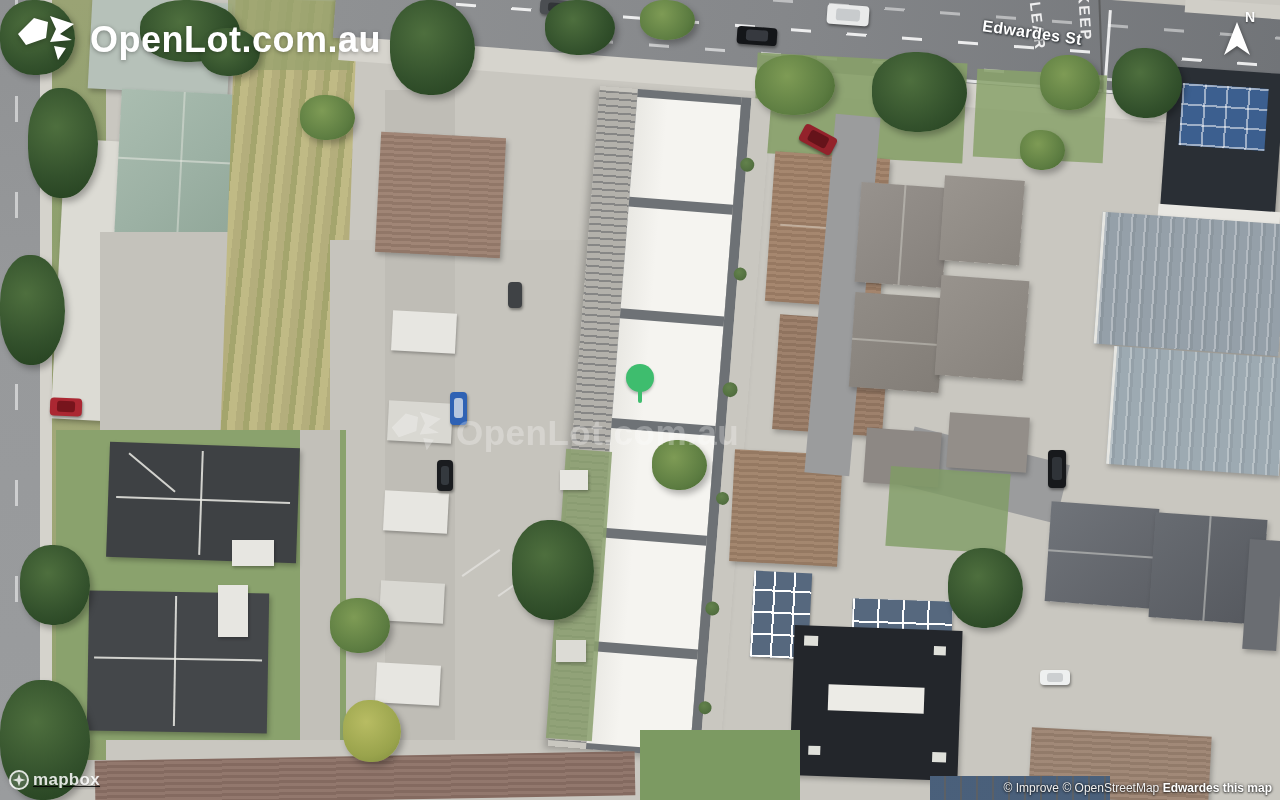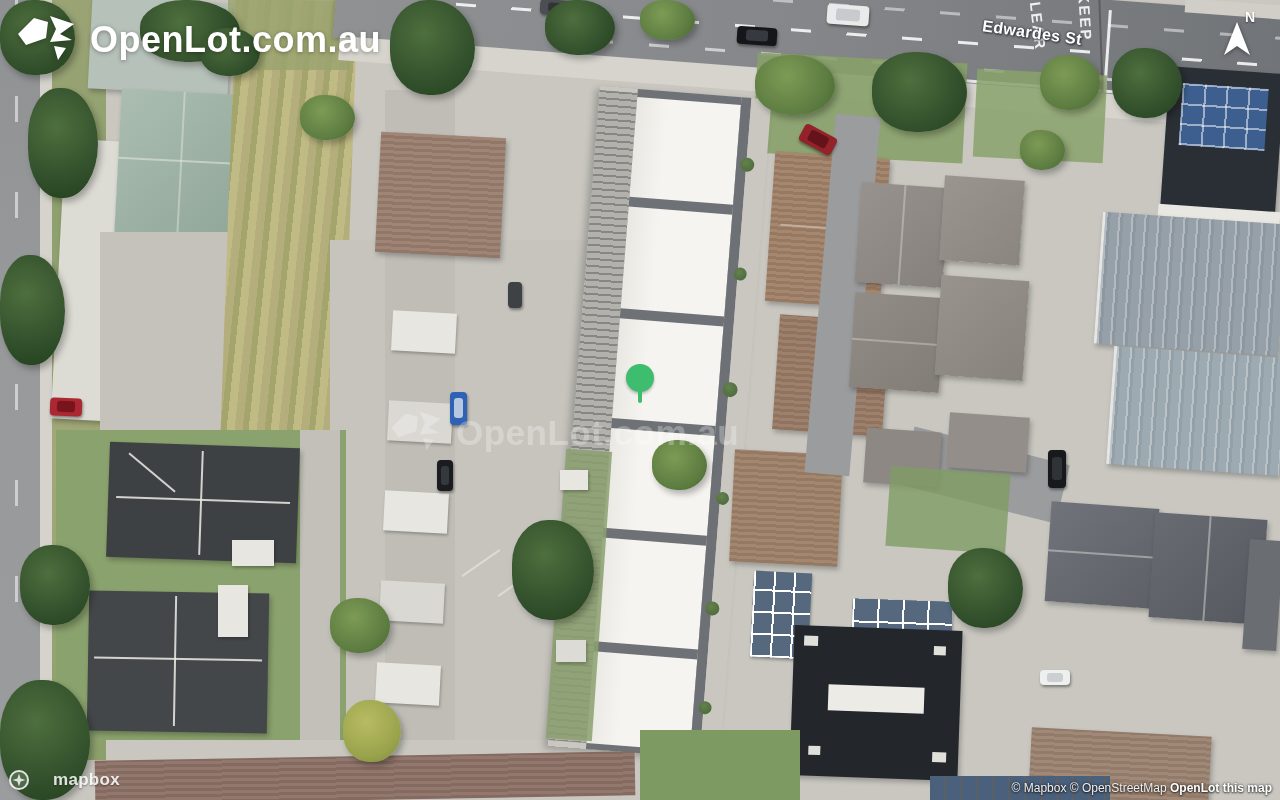--- a/index.html
+++ b/index.html
@@ -45,21 +45,21 @@
     text-shadow:0 1px 2px rgba(0,0,0,.5);
   }
   .banner{
     position:absolute;left:0;top:721px;width:1280px;height:54px;
     background:rgba(42,42,44,.42);display:flex;align-items:center;
   }
   .banner .title{
     padding-left:38px;color:#fff;font-size:28px;font-weight:500;letter-spacing:.3px;
     text-shadow:0 1px 2px rgba(0,0,0,.35);white-space:nowrap;
   }
-  .mapboxlogo{position:absolute;left:8px;top:769px;display:flex;align-items:center;gap:23px;opacity:.85;}
+  .mapboxlogo{position:absolute;left:8px;top:769px;display:flex;align-items:center;gap:3px;opacity:.85;text-decoration:underline;}
   .mapboxlogo .txt{color:#fff;font-size:17px;font-weight:700;letter-spacing:.3px;text-shadow:0 1px 2px rgba(0,0,0,.4);}
   .attribution{
     position:absolute;right:8px;bottom:5px;color:#efefef;font-size:12px;
     text-shadow:0 0 3px rgba(0,0,0,.8),0 1px 2px rgba(0,0,0,.6);
   }
   .attribution .bold{font-weight:700;color:#fff;}
   .marker-pin{position:absolute;left:626px;top:364px;width:28px;height:40px;}
   .marker-pin .head{position:absolute;left:0;top:0;width:28px;height:28px;border-radius:50%;background:#3ebd6e;box-shadow:0 2px 3px rgba(0,0,0,.25);}
   .marker-pin .stem{position:absolute;left:12px;top:26px;width:4px;height:13px;background:#3ebd6e;border-radius:0 0 2px 2px;}
   .shedsmall{position:absolute;background:#e7e6e1;box-shadow:1px 2px 3px rgba(0,0,0,.25);}
@@ -289,20 +289,20 @@
 
   <div class="mapboxlogo">
     <svg width="22" height="22" viewBox="0 0 22 22">
       <circle cx="11" cy="11" r="9" fill="rgba(255,255,255,.18)" stroke="#ffffff" stroke-width="2"></circle>
       <path fill="#ffffff" d="M11 4.5 l1.6 4.9 L17.5 11 l-4.9 1.6 L11 17.5 l-1.6-4.9 L4.5 11 l4.9-1.6 Z"></path>
     </svg>
     <span class="txt">mapbox</span>
   </div>
 
   <div class="attribution">
-    <span>© Mapbox</span>
+    <span>© Improve</span>
     <span> </span>
     <span>© OpenStreetMap</span>
     <span> </span>
-    <span class="bold">OpenLot this map</span>
+    <span class="bold">Edwardes this map</span>
   </div>
 
 </div>
 
 </body></html>

